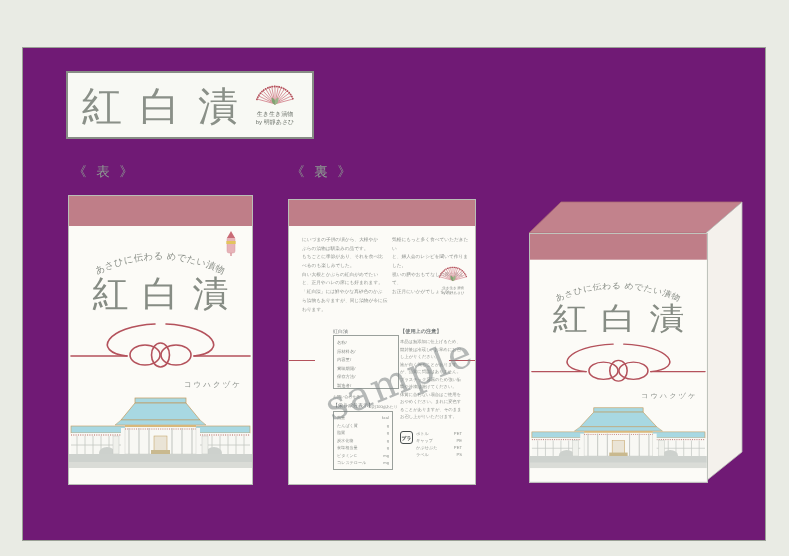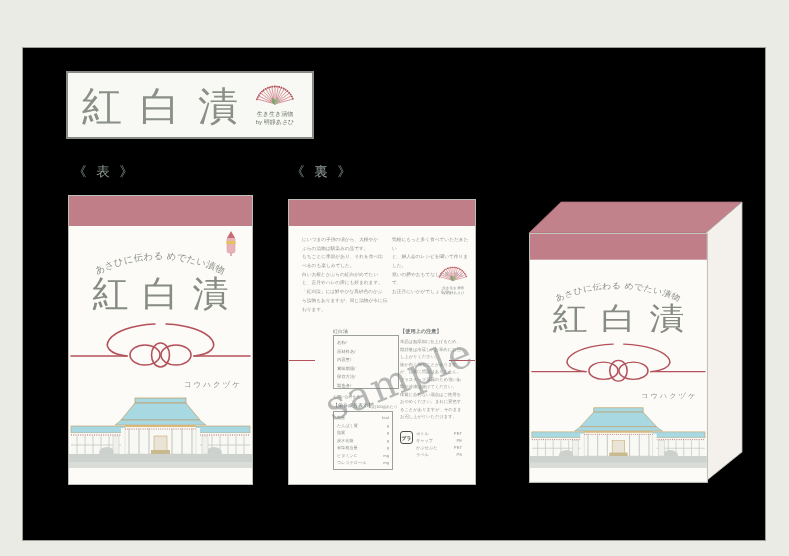--- a/index.html
+++ b/index.html
@@ -1,18 +1,18 @@
 <!DOCTYPE html>
 <html><head>
 <meta charset="utf-8">
 <style>
   html,body{margin:0;padding:0;width:789px;height:556px;background:#e9ebe4;
     font-family:"Liberation Sans",sans-serif;overflow:hidden;}
   .sheet{position:absolute;left:22px;top:47px;width:742px;height:492px;
-    background:#000000;border:1px solid #9aa096;}
+    background:#701a75;border:1px solid #9aa096;}
   
   .logo-box{position:absolute;left:43px;top:23px;width:244px;height:64px;
     border:2px solid #878d85;background:#f8f9f4;}
   .logo-title{position:absolute;left:14px;top:6px;font-size:40px;color:#8a9088;
     letter-spacing:18px;white-space:nowrap;}
   .logo-fan{position:absolute;right:8px;top:5px;width:58px;text-align:center;}
   .fan-cap{font-size:6px;line-height:1.35;color:#6f756d;white-space:nowrap;}
   
   .sec-label{position:absolute;font-size:13.5px;color:#8d9b92;letter-spacing:3px;}
   .sec-front{left:50px;top:115px;}

